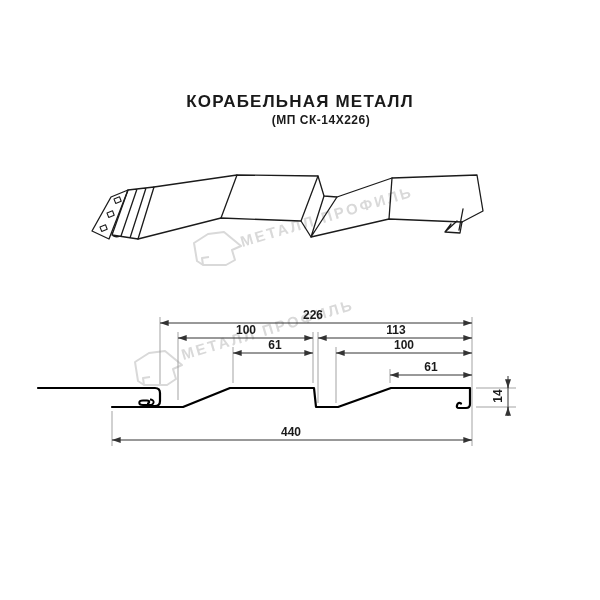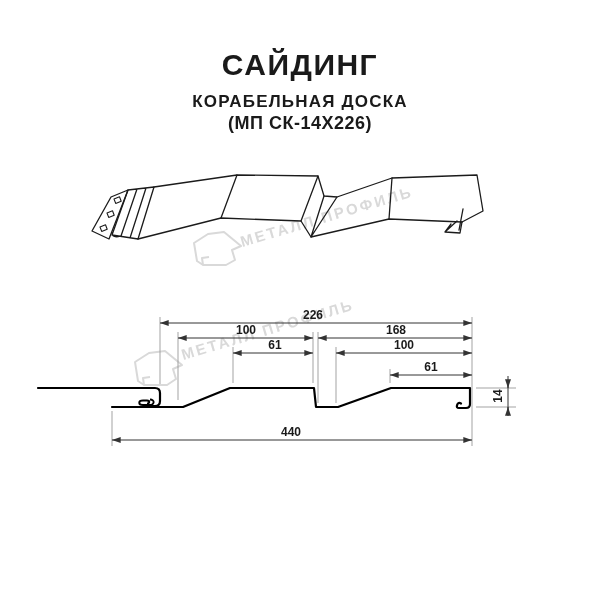--- a/index.html
+++ b/index.html
@@ -4,21 +4,21 @@
 <style>
   html,body{margin:0;padding:0;background:#fff;}
   #canvas{
     position:relative;width:600px;height:600px;background:#fff;overflow:hidden;
     font-family:"Liberation Sans","DejaVu Sans",sans-serif;color:#1a1a1a;
   }
   .abs{position:absolute;}
   .ctr{transform:translateX(-50%);white-space:nowrap;}
   .title{font-size:30px;font-weight:800;letter-spacing:1.5px;}
   .subtitle{font-size:17px;font-weight:700;letter-spacing:1.2px;}
-  .model{font-size:18px;font-weight:700;letter-spacing:.5px;}
+  .model{font-size:12px;font-weight:700;letter-spacing:.5px;margin-left:21px;}
   .footer-note{font-size:16px;font-weight:700;letter-spacing:.4px;}
   .dim{font-size:12px;font-weight:700;color:#1a1a1a;line-height:1;}
   .dim-v{transform:rotate(-90deg);transform-origin:center center;display:inline-block;}
   .wm-text{
     font-size:15px;font-weight:700;letter-spacing:2.5px;color:#d9d9d9;
     transform:rotate(-16.5deg);transform-origin:0 100%;white-space:nowrap;
   }
   svg{position:absolute;left:0;top:0;}
   .lay0{z-index:0;} .lay1{z-index:1;} .lay2{z-index:2;}
 </style>
@@ -98,27 +98,26 @@
       <line x1="233" y1="353" x2="313" y2="353" marker-start="url(#arr)" marker-end="url(#arr)"></line>
       <line x1="336" y1="353" x2="472" y2="353" marker-start="url(#arr)" marker-end="url(#arr)"></line>
       <line x1="390" y1="375" x2="472" y2="375" marker-start="url(#arr)" marker-end="url(#arr)"></line>
       <line x1="112" y1="440" x2="472" y2="440" marker-start="url(#arr)" marker-end="url(#arr)"></line>
       <line x1="508" y1="376" x2="508" y2="416"></line>
       <line x1="508" y1="380" x2="508" y2="388" marker-end="url(#arr)"></line>
       <line x1="508" y1="415" x2="508" y2="407" marker-end="url(#arr)"></line>
     </g>
   </svg>
 
-  <div class="abs lay2 ctr title" style="left:300px;top:48px;">САЙДИНГ</div>
-  <div class="abs lay2 ctr subtitle" style="left:300px;top:92px;">КОРАБЕЛЬНАЯ ДОСКА</div>
+  <div class="abs lay2 ctr subtitle" style="left:300px;top:92px;">КОРАБЕЛЬНАЯ МЕТАЛЛ</div>
   <div class="abs lay2 ctr model" style="left:300px;top:113px;">(МП СК-14Х226)</div>
 
   <div class="abs lay2 ctr dim" style="left:313px;top:309px;">226</div>
   <div class="abs lay2 ctr dim" style="left:246px;top:324px;">100</div>
-  <div class="abs lay2 ctr dim" style="left:396px;top:324px;">168</div>
+  <div class="abs lay2 ctr dim" style="left:396px;top:324px;">113</div>
   <div class="abs lay2 ctr dim" style="left:275px;top:339px;">61</div>
   <div class="abs lay2 ctr dim" style="left:404px;top:339px;">100</div>
   <div class="abs lay2 ctr dim" style="left:431px;top:361px;">61</div>
   <div class="abs lay2 ctr dim" style="left:291px;top:426px;">440</div>
   <div class="abs lay2 dim" style="left:489px;top:390px;width:18px;height:14px;text-align:center;">
     <span class="dim-v">14</span>
   </div>
 
 
 </div>

